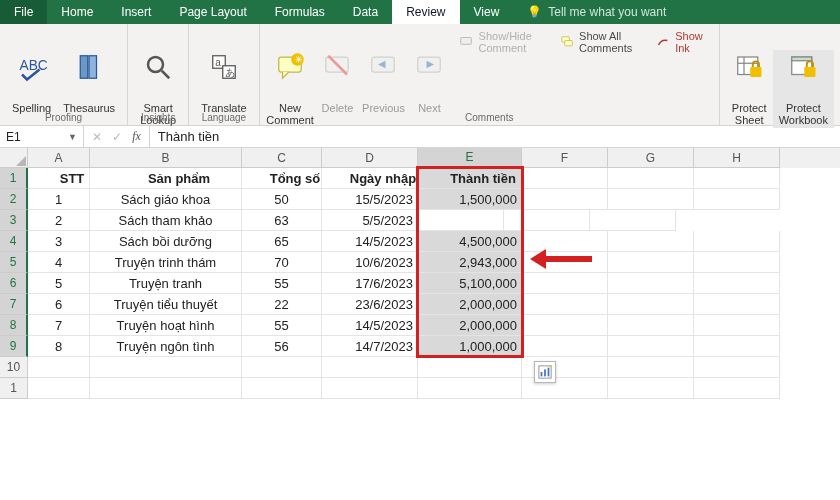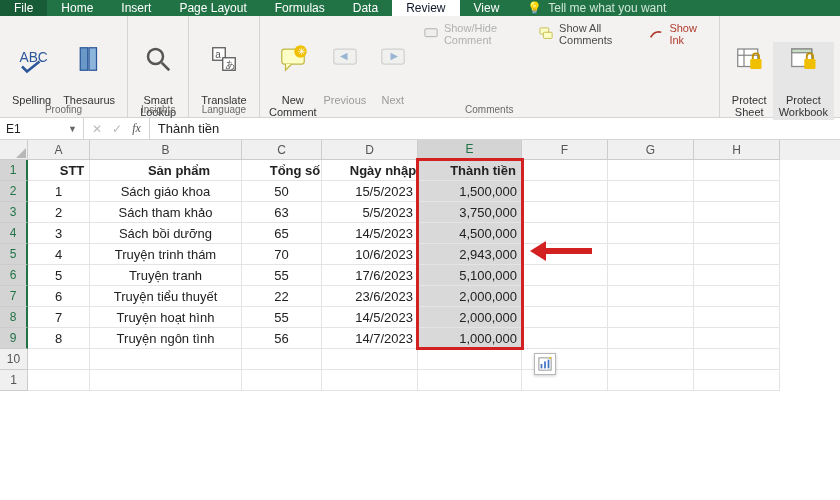--- a/index.html
+++ b/index.html
@@ -1,19 +1,19 @@
 <!DOCTYPE html>
 <html><head>
 <meta charset="utf-8">
 <style>
   * { box-sizing: border-box; margin: 0; padding: 0; font-family: 'Segoe UI', Tahoma, sans-serif; }
   body { background: #fff; width: 840px; height: 500px; overflow: hidden; font-size: 12px; color: #222; }
 
   
-  .menubar { background: #217346; height: 16px; display: flex; align-items: stretch; color: #fff; }
+  .menubar { background: #217346; height: 24px; display: flex; align-items: stretch; color: #fff; }
   .menubar .menu { padding: 0 14px; display: flex; align-items: center; font-size: 12px; cursor: pointer; }
   .menubar .menu.file { background: #185c37; }
   .menubar .menu.active { background: #fff; color: #0f172a; font-weight: 500; }
   .menubar .menu.tell { color: #cfe6d8; }
   .menubar .bulb { margin-right: 6px; font-size: 12px; }
 
   
   .ribbon { height: 102px; border-bottom: 1px solid #d4d4d4; background: #f3f2f1; display: flex; }
   .rgroup { position: relative; border-right: 1px solid #d4d4d4; padding: 4px 6px 16px 6px; display: flex; align-items: flex-start; }
   .rgroup .glabel { position: absolute; bottom: 2px; left: 0; right: 0; text-align: center; font-size: 10px; color: #6b6b6b; }
@@ -142,20 +142,29 @@
             <text x="15.5" y="9" font-size="8" fill="#fff">✳</text>
           </svg>
         </span>
       <span class="rlbl" style="white-space:pre-line">New
 Comment</span>
     </div>
     <div class="rbtn dim">
       <span class="ricon">
           <svg viewBox="0 0 24 24">
             <rect x="3" y="4" width="18" height="12" rx="2" fill="#eee" stroke="#aaa"></rect>
+            <line x1="5" y1="3" x2="20" y2="18" stroke="#d33" stroke-width="2"></line>
+          </svg>
+        </span>
+      <span class="rlbl">Delete</span>
+    </div>
+    <div class="rbtn dim">
+      <span class="ricon">
+          <svg viewBox="0 0 24 24">
+            <rect x="3" y="4" width="18" height="12" rx="2" fill="#eee" stroke="#aaa"></rect>
             <path d="M14 7 L8 10 L14 13 Z" fill="#2b6cb0"></path>
           </svg>
         </span>
       <span class="rlbl">Previous</span>
     </div>
     <div class="rbtn dim">
       <span class="ricon">
           <svg viewBox="0 0 24 24">
             <rect x="3" y="4" width="18" height="12" rx="2" fill="#eee" stroke="#aaa"></rect>
             <path d="M10 7 L16 10 L10 13 Z" fill="#2b6cb0"></path>
@@ -275,21 +284,20 @@
         <div class="cell cF"></div>
         <div class="cell cG"></div>
         <div class="cell cH"></div>
       </div>
       <div class="row">
         <div class="rowh sel">3</div>
         <div class="cell cA hc">2</div>
         <div class="cell cB hc">Sách tham khảo</div>
         <div class="cell cC hc">63</div>
         <div class="cell cD hr">5/5/2023</div>
-        <div class="cell cE hr selcol">3,750,000</div>
         <div class="cell cF"></div>
         <div class="cell cG"></div>
         <div class="cell cH"></div>
       </div>
       <div class="row">
         <div class="rowh sel">4</div>
         <div class="cell cA hc">3</div>
         <div class="cell cB hc">Sách bồi dưỡng</div>
         <div class="cell cC hc">65</div>
         <div class="cell cD hr">14/5/2023</div>

